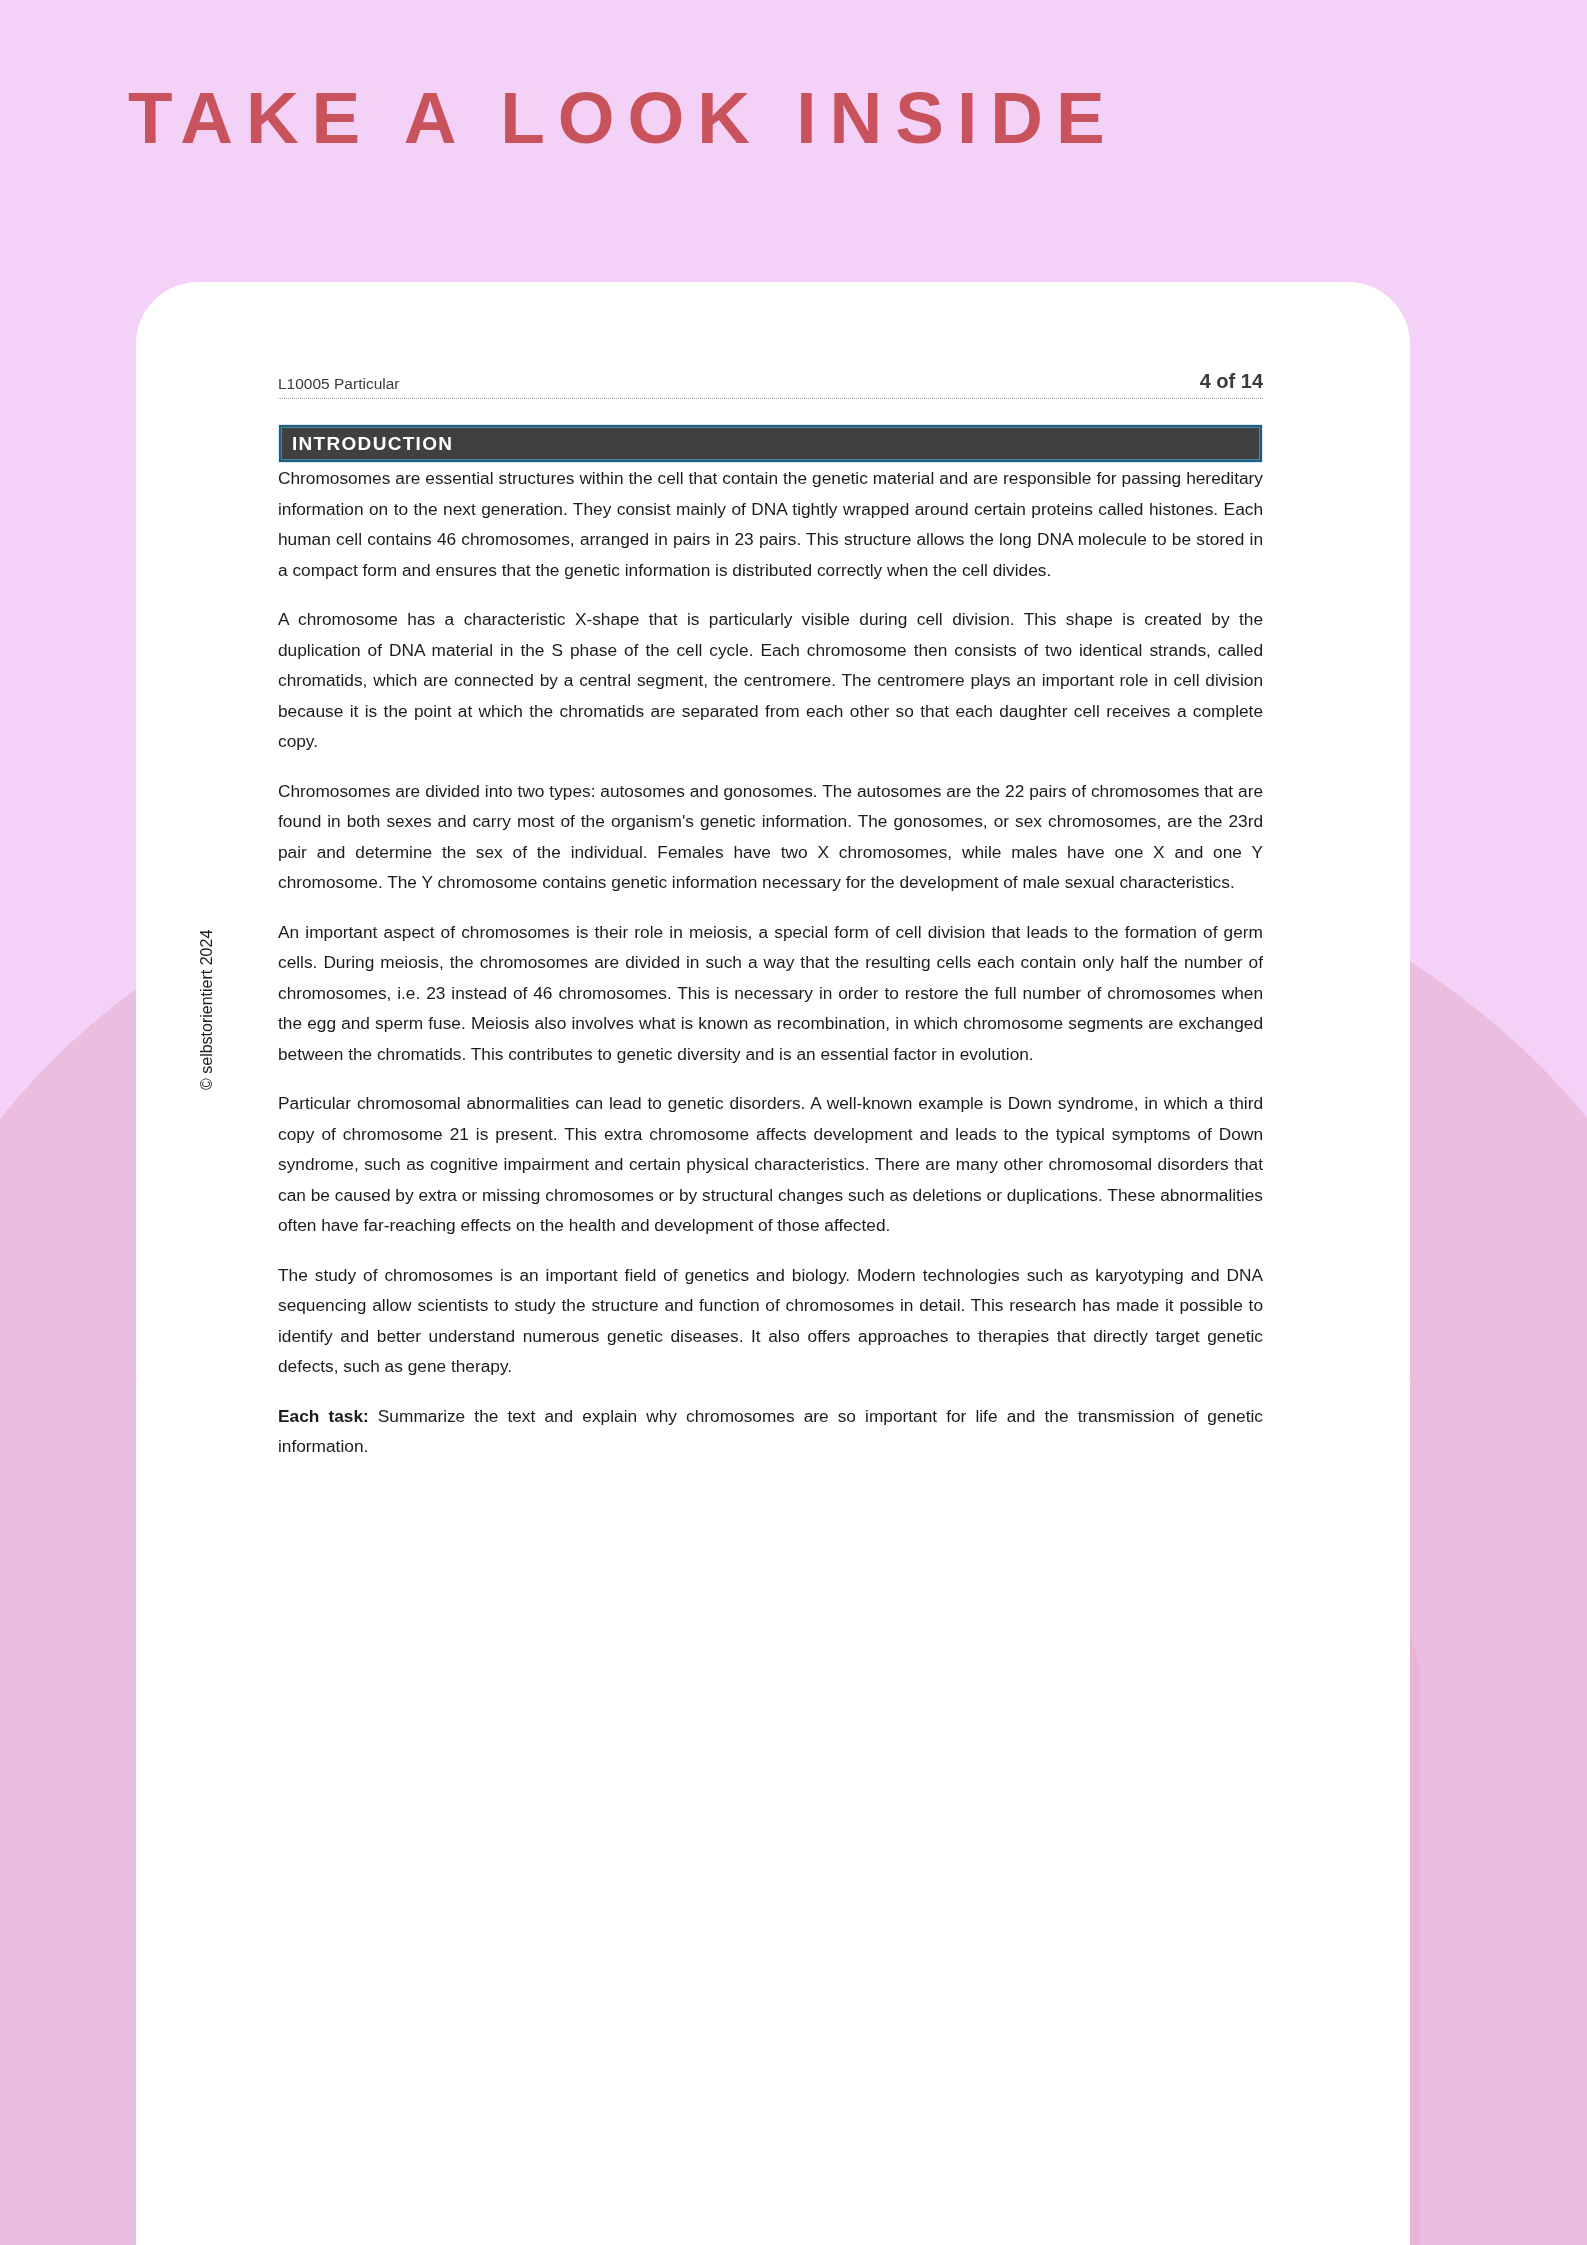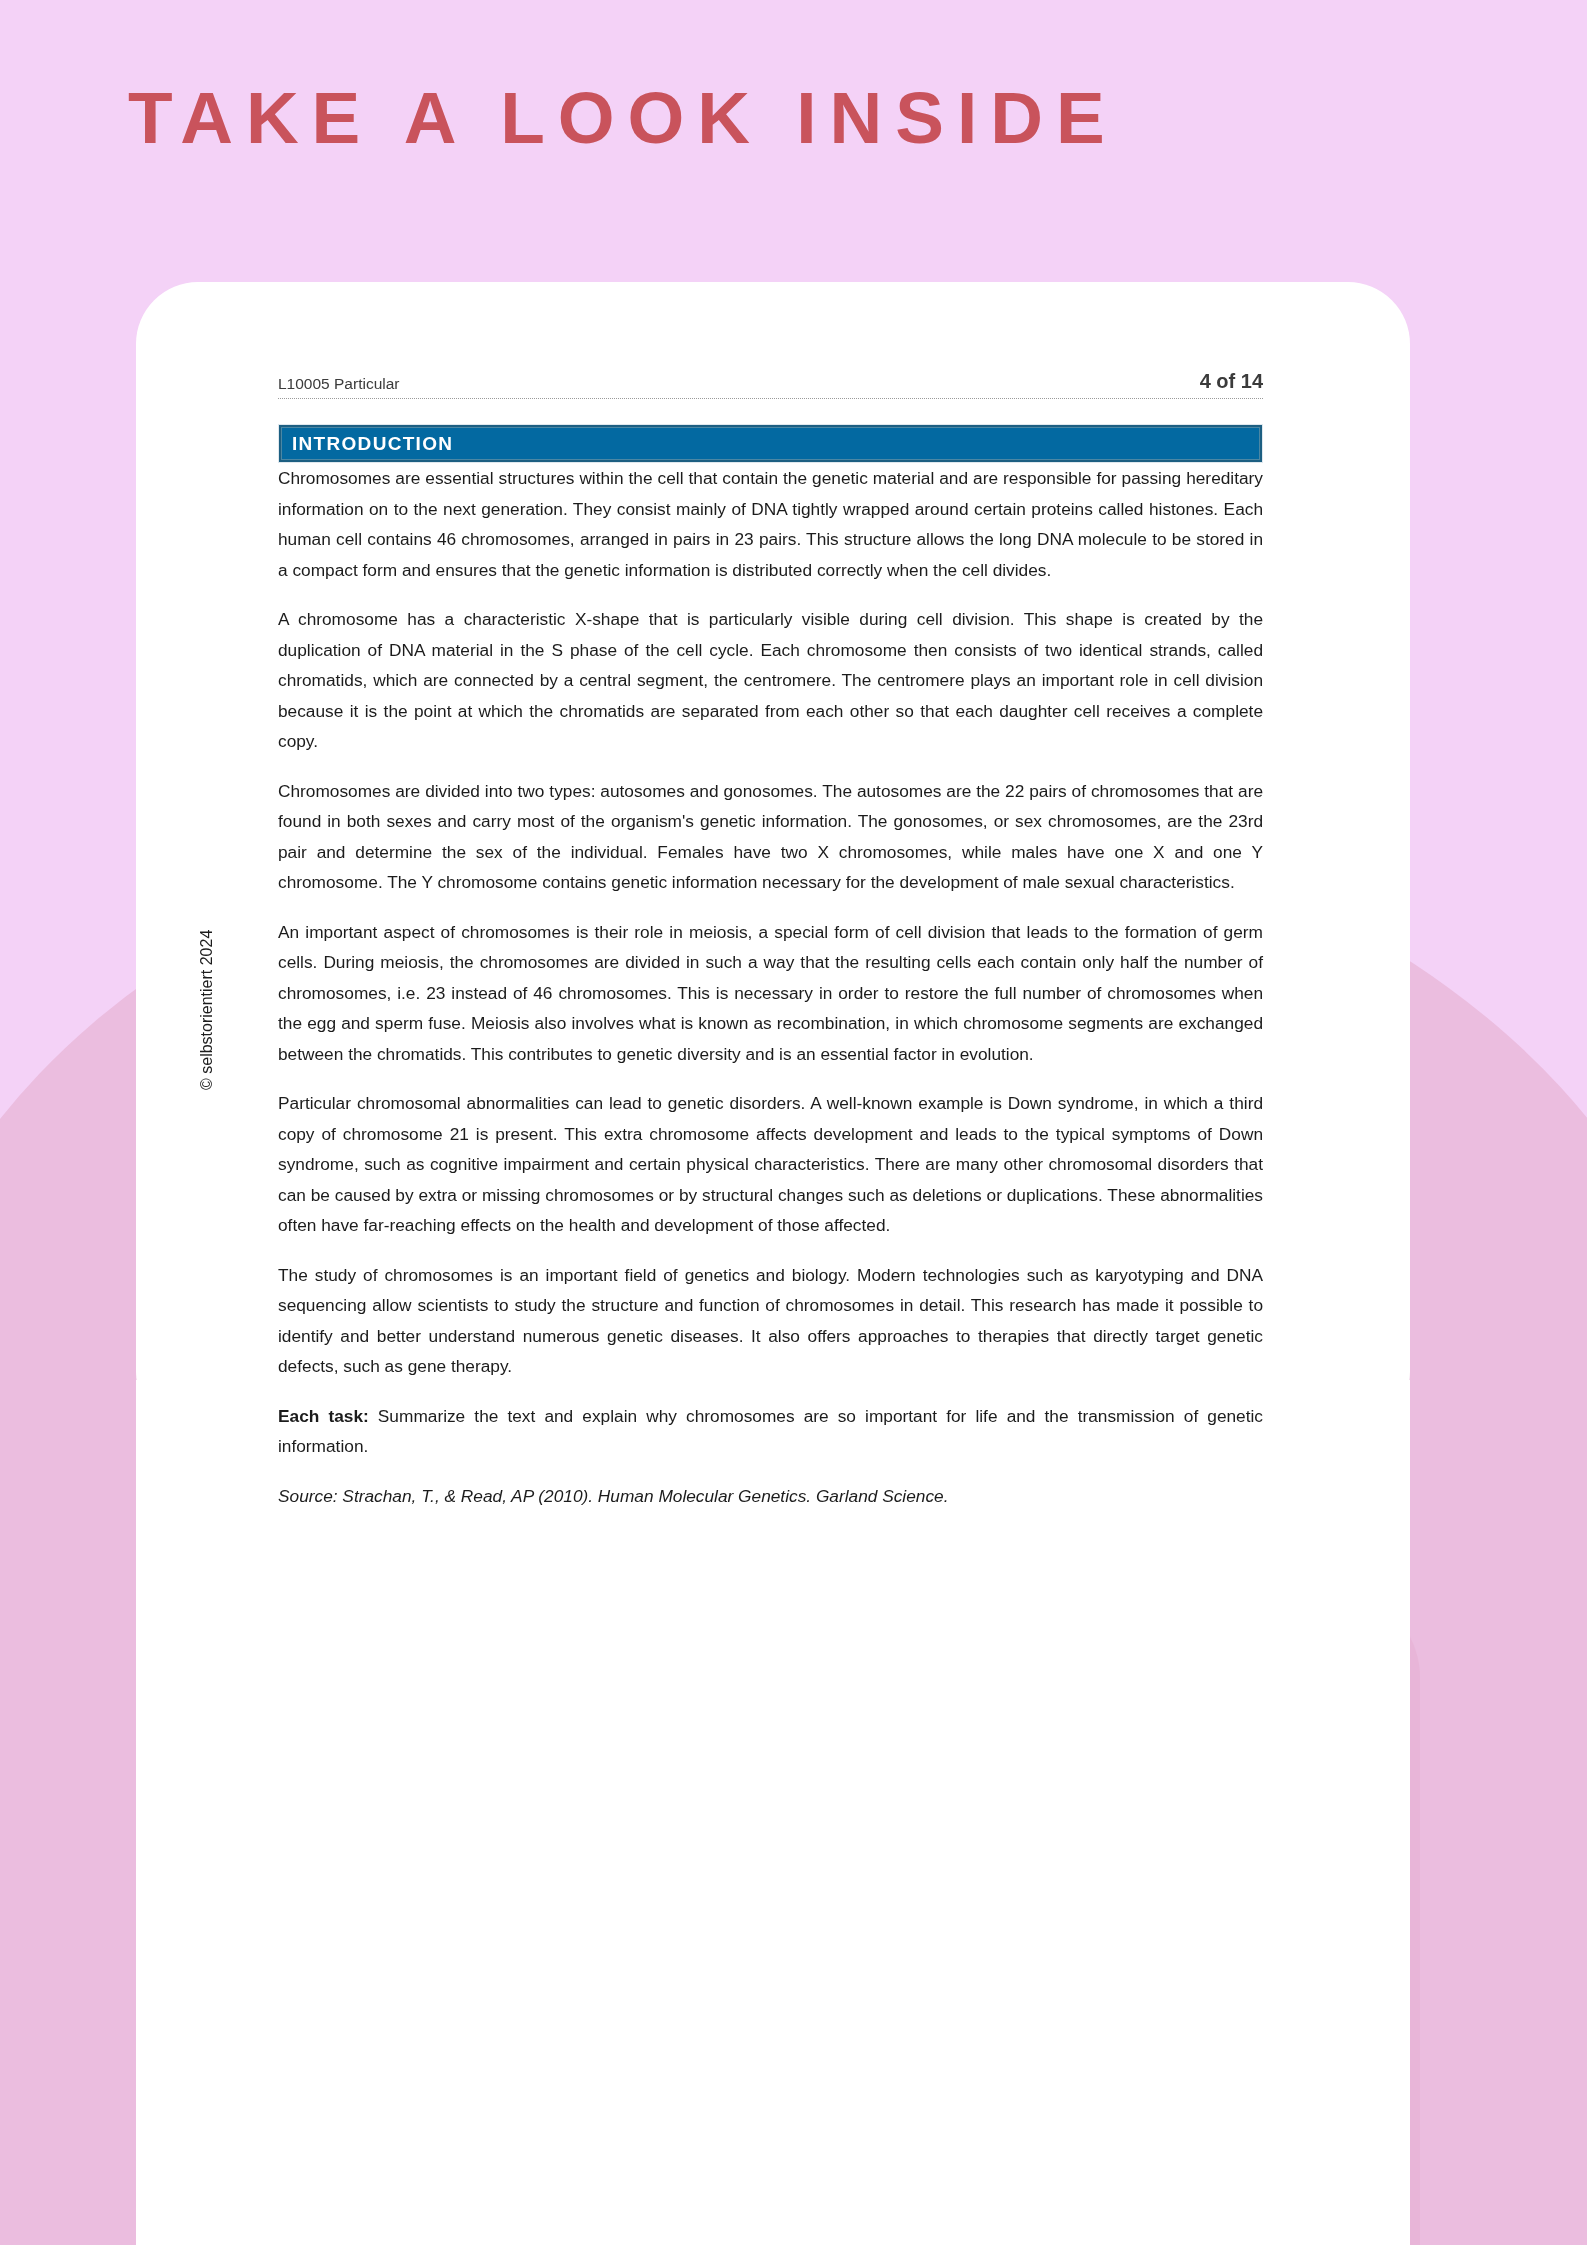--- a/index.html
+++ b/index.html
@@ -95,21 +95,21 @@
     color:#3b3b3b;
     font-family:"Liberation Sans", sans-serif;
   }
   .doc-header .left { font-size:15.5px; }
   .doc-header .right { font-size:20px;font-weight:bold; }
 
   .section-bar {
     margin-top:25px;
     width:985px;
     height:39px;
-    background:#0369a1;
+    background:#404040;
     border:1px solid #dfe8ee;
     display:flex;
     align-items:center;
     box-shadow:inset 0 0 0 2px #1d5f82, inset 0 0 0 3px #4b87a4;
   }
   .section-bar span {
     color:#ffffff;
     font-size:19px;
     font-weight:700;
     letter-spacing:1.3px;
@@ -175,17 +175,16 @@
     </div>
 
     <div class="body-copy">
       <p>Chromosomes are essential structures within the cell that contain the genetic material and are responsible for passing hereditary information on to the next generation. They consist mainly of DNA tightly wrapped around certain proteins called histones. Each human cell contains 46 chromosomes, arranged in pairs in 23 pairs. This structure allows the long DNA molecule to be stored in a compact form and ensures that the genetic information is distributed correctly when the cell divides.</p>
       <p>A chromosome has a characteristic X-shape that is particularly visible during cell division. This shape is created by the duplication of DNA material in the S phase of the cell cycle. Each chromosome then consists of two identical strands, called chromatids, which are connected by a central segment, the centromere. The centromere plays an important role in cell division because it is the point at which the chromatids are separated from each other so that each daughter cell receives a complete copy.</p>
       <p>Chromosomes are divided into two types: autosomes and gonosomes. The autosomes are the 22 pairs of chromosomes that are found in both sexes and carry most of the organism's genetic information. The gonosomes, or sex chromosomes, are the 23rd pair and determine the sex of the individual. Females have two X chromosomes, while males have one X and one Y chromosome. The Y chromosome contains genetic information necessary for the development of male sexual characteristics.</p>
       <p>An important aspect of chromosomes is their role in meiosis, a special form of cell division that leads to the formation of germ cells. During meiosis, the chromosomes are divided in such a way that the resulting cells each contain only half the number of chromosomes, i.e. 23 instead of 46 chromosomes. This is necessary in order to restore the full number of chromosomes when the egg and sperm fuse. Meiosis also involves what is known as recombination, in which chromosome segments are exchanged between the chromatids. This contributes to genetic diversity and is an essential factor in evolution.</p>
       <p>Particular chromosomal abnormalities can lead to genetic disorders. A well-known example is Down syndrome, in which a third copy of chromosome 21 is present. This extra chromosome affects development and leads to the typical symptoms of Down syndrome, such as cognitive impairment and certain physical characteristics. There are many other chromosomal disorders that can be caused by extra or missing chromosomes or by structural changes such as deletions or duplications. These abnormalities often have far-reaching effects on the health and development of those affected.</p>
       <p>The study of chromosomes is an important field of genetics and biology. Modern technologies such as karyotyping and DNA sequencing allow scientists to study the structure and function of chromosomes in detail. This research has made it possible to identify and better understand numerous genetic diseases. It also offers approaches to therapies that directly target genetic defects, such as gene therapy.</p>
       <p><b>Each task:</b><span> Summarize the text and explain why chromosomes are so important for life and the transmission of genetic information.</span></p>
-      <p class="source last-left">Source: Strachan, T., &amp; Read, AP (2010). Human Molecular Genetics. Garland Science.</p>
     </div>
 
   </div>
 </div>
 
 </body></html>

